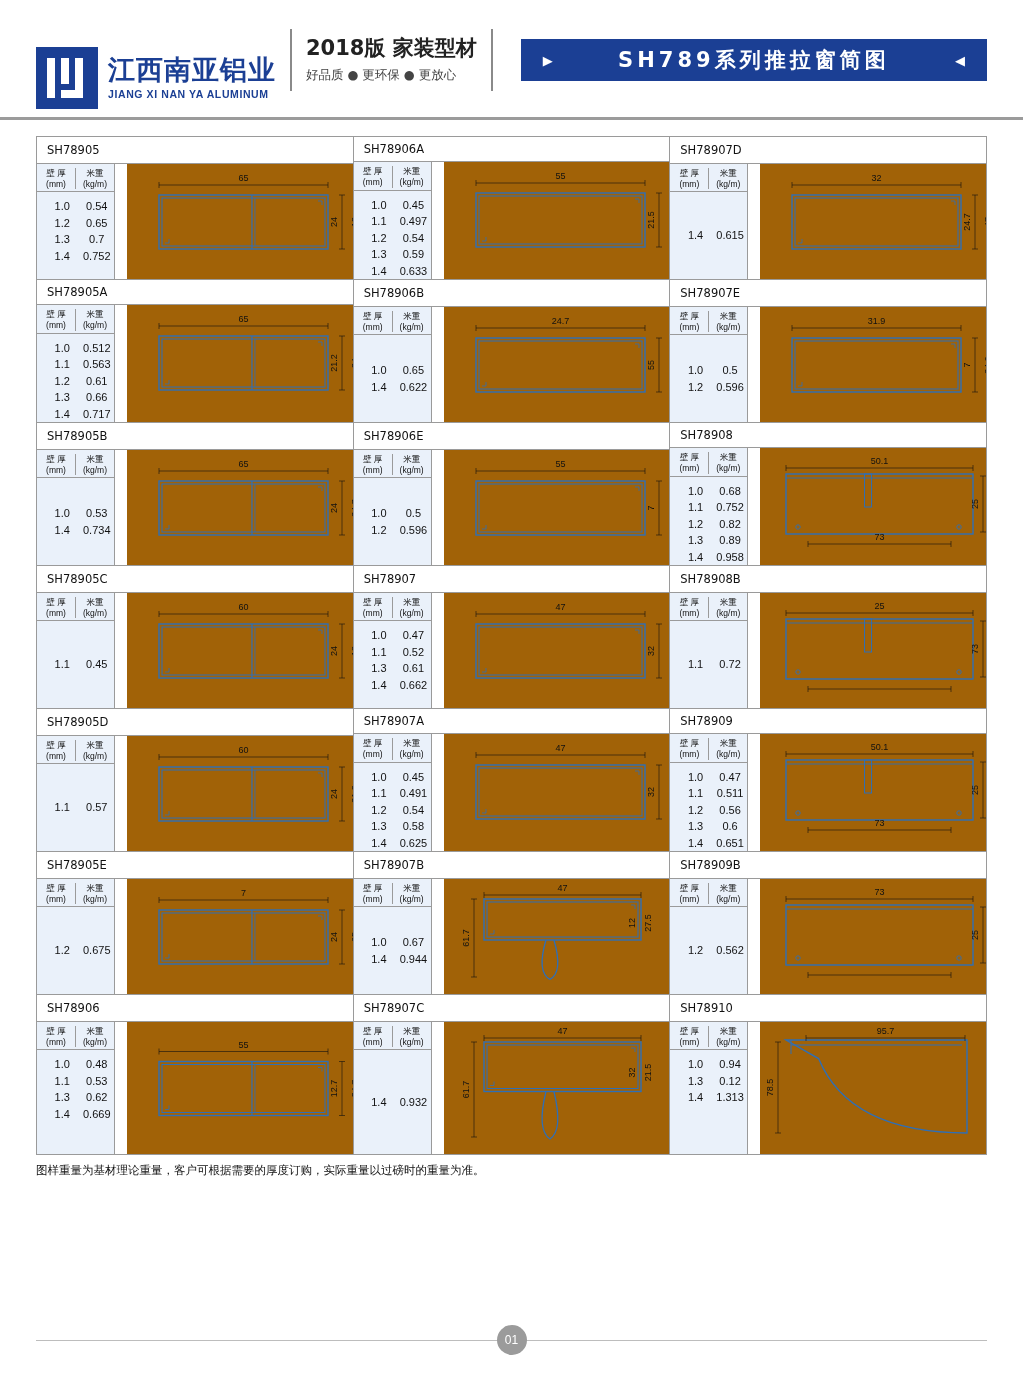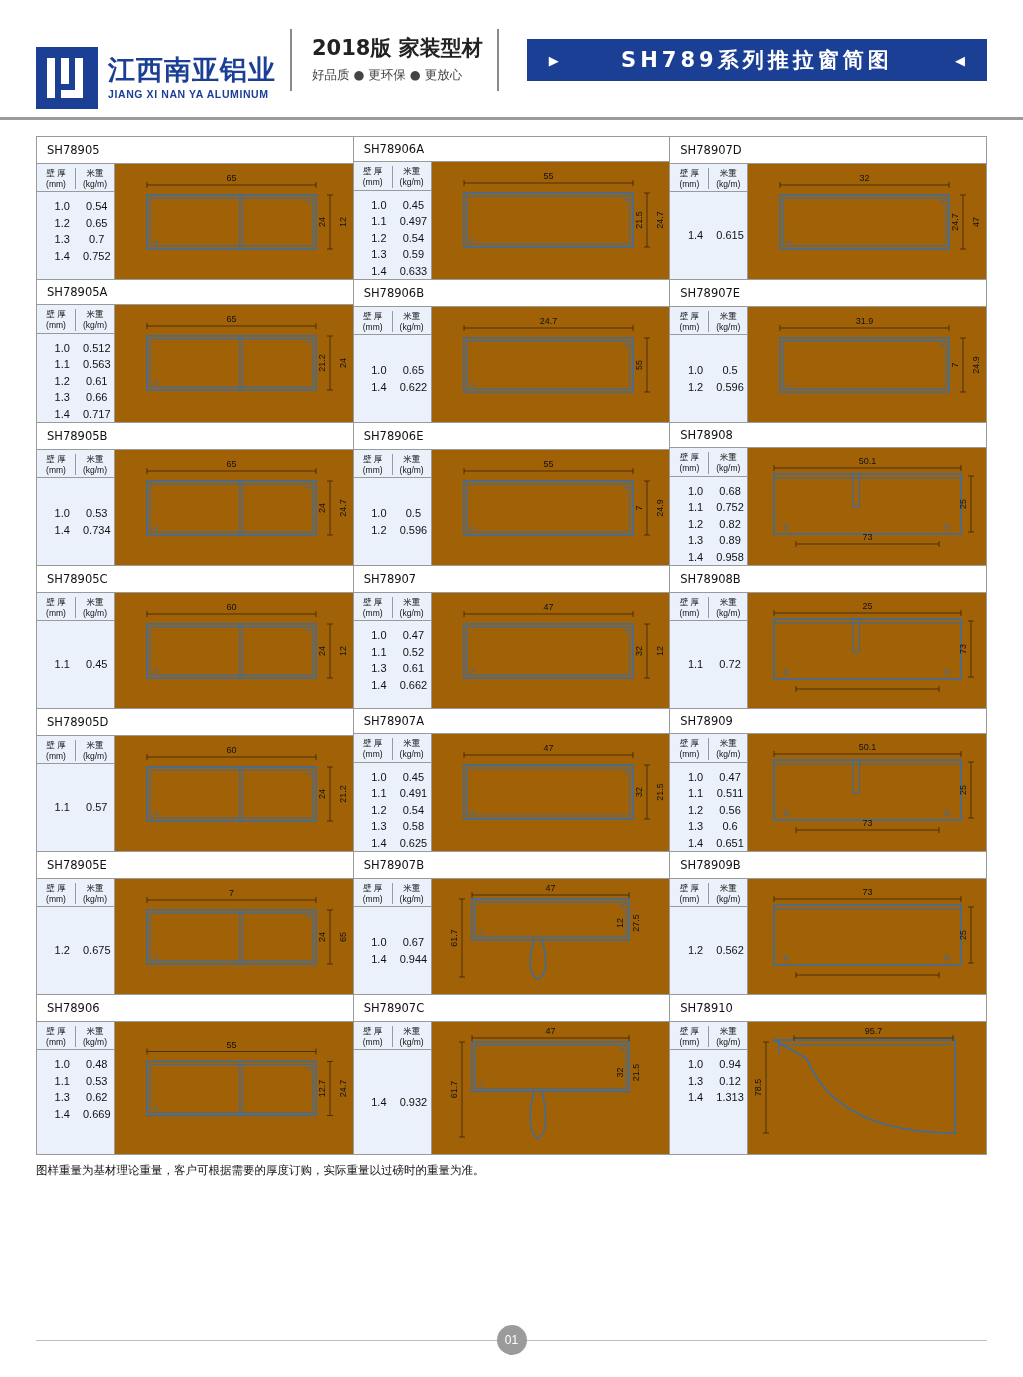--- a/index.html
+++ b/index.html
@@ -36,21 +36,21 @@
   .logo-cn {
     font-size:27px; font-weight:bold; color:#1b3f94;
     letter-spacing:1px;
     font-family:"DejaVu Sans", sans-serif;
   }
   .logo-en {
     font-size:10.5px; color:#1b3f94; letter-spacing:0.6px;
     margin-top:6px; font-weight:bold;
   }
   .vrule { width:2px; height:62px; background:#8a8a8a; margin:0 14px; }
-  .edition { line-height:1;margin-left:6px; }
+  .edition { line-height:1; }
   .edition-top {
     font-size:21px; font-weight:bold; color:#222;
     font-family:"DejaVu Sans", sans-serif;
   }
   .edition-bottom {
     font-size:12.5px; color:#444; margin-top:10px;
     font-family:"DejaVu Sans", sans-serif;
   }
   .title-band {
     margin-left:14px;
@@ -93,21 +93,21 @@
   .cell-head {
     height:27px;
     display:flex;
     align-items:center;
     padding-left:10px;
     font-size:11.5px;
     color:#111;
     border-bottom:1px solid #9a9a9a;
     font-family:"DejaVu Sans", sans-serif;
   }
-  .cell-body { flex:1; display:flex; }
+  .cell-body { flex:1; display:flex;gap:12px; }
   .spec {
     width:78px;
     flex:none;
     border-right:1px solid #9a9a9a;
     background:#eaf1fa;
     display:flex;
     flex-direction:column;
     align-items:center;
     padding-top:4px;
   }

